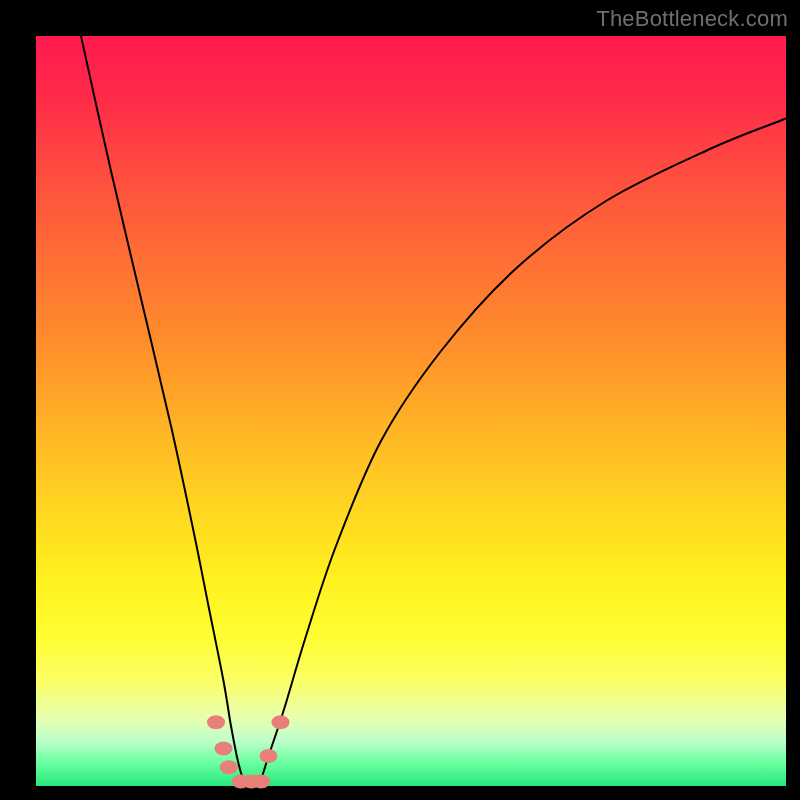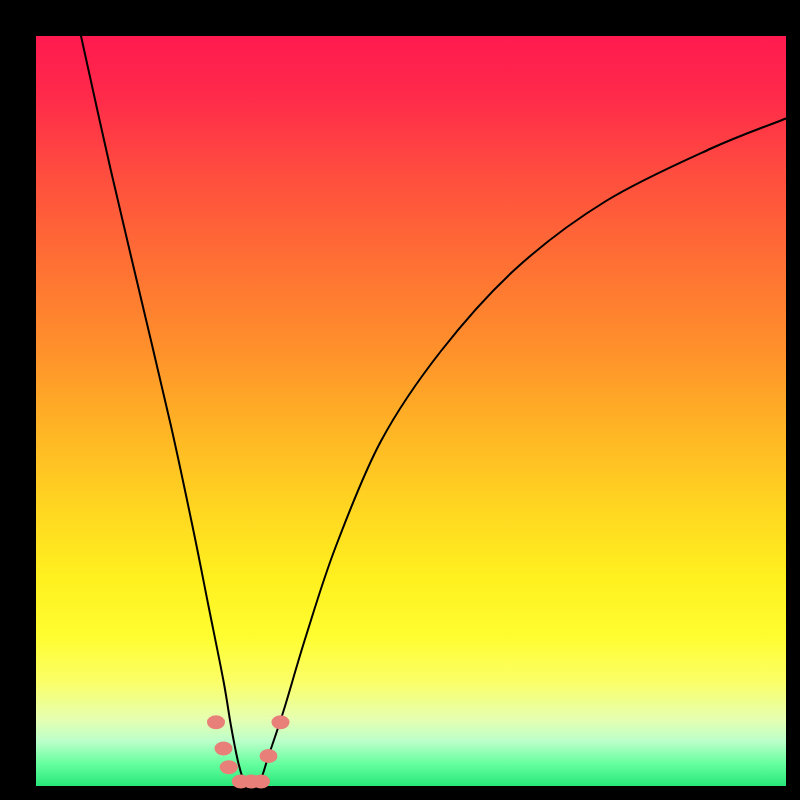--- a/index.html
+++ b/index.html
@@ -79,13 +79,14 @@
           <ellipse cx="192.75" cy="731.25" rx="9" ry="7" fill="#e88079"></ellipse>
           <ellipse cx="204.75000000000003" cy="745.5" rx="9" ry="7" fill="#e88079"></ellipse>
           <ellipse cx="215.24999999999997" cy="745.5" rx="9" ry="7" fill="#e88079"></ellipse>
           <ellipse cx="225" cy="745.5" rx="9" ry="7" fill="#e88079"></ellipse>
           <ellipse cx="232.5" cy="720" rx="9" ry="7" fill="#e88079"></ellipse>
           <ellipse cx="244.5" cy="686.25" rx="9" ry="7" fill="#e88079"></ellipse>
         </g>
     </svg>
   </div>
 
+  <div class="watermark">TheBottleneck.com</div>
 </div>
 
 </body></html>

